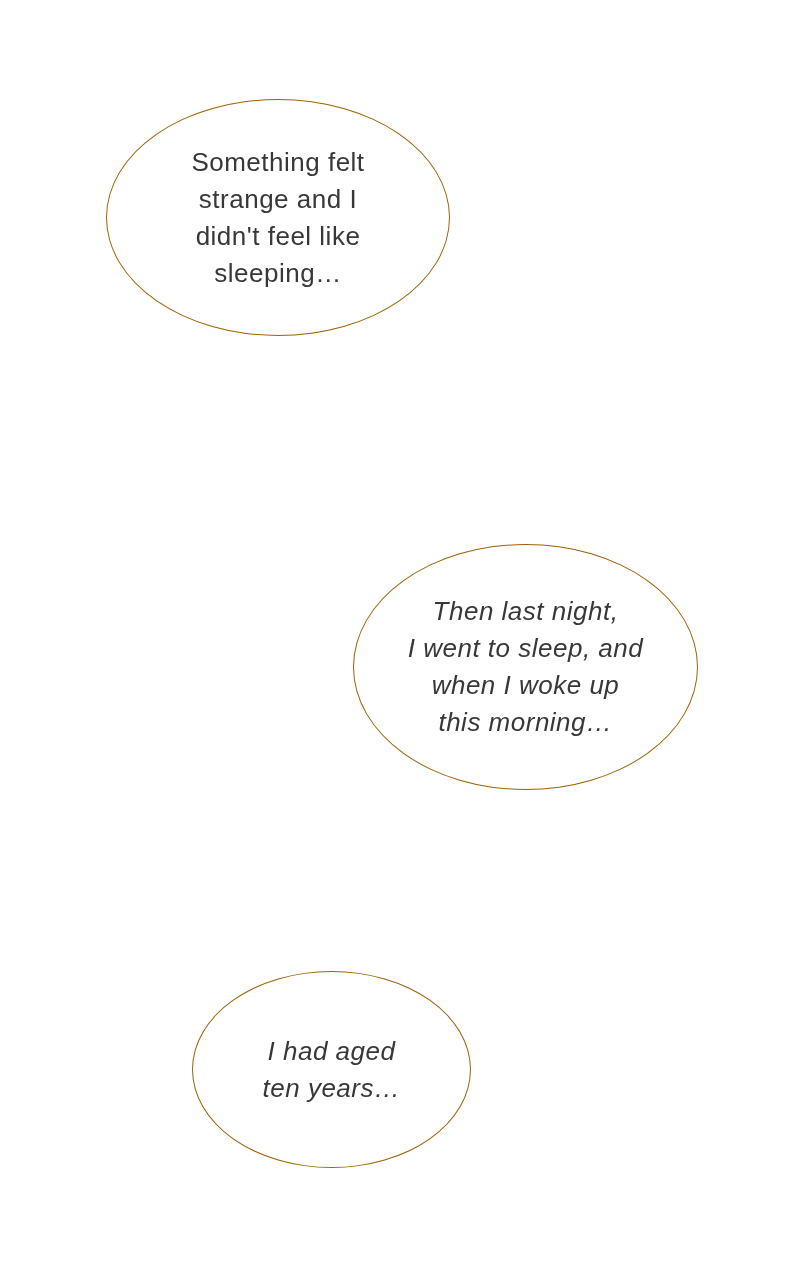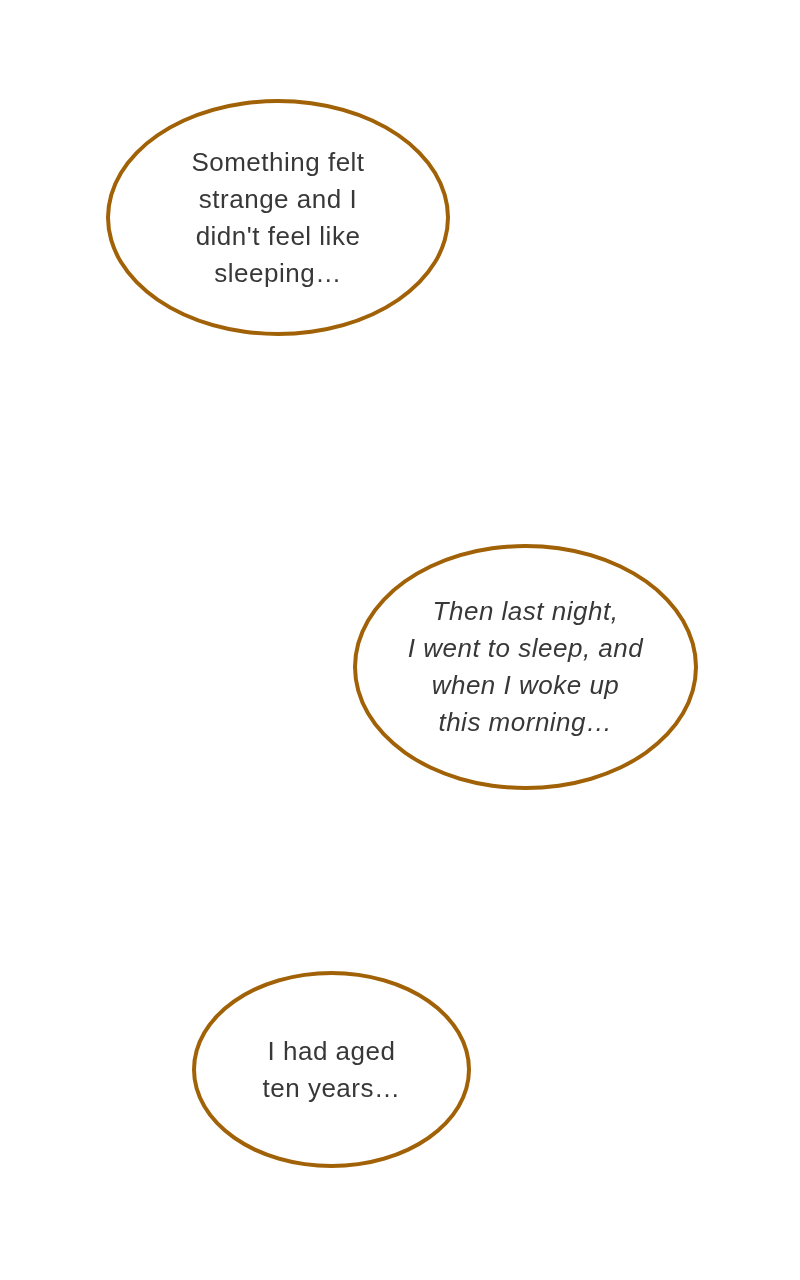--- a/index.html
+++ b/index.html
@@ -15,39 +15,39 @@
     font-family: "Liberation Sans", sans-serif;
   }
   .page {
     position: absolute;
     inset: 0;
     background: #ffffff;
   }
   .bubble {
     position: absolute;
     box-sizing: border-box;
-    border: 4px solid #a16207;
+    border: 1px solid #a16207;
     border-radius: 50%;
     background: #ffffff;
     display: flex;
     align-items: center;
     justify-content: center;
   }
   .bubble-text {
     white-space: pre-line;
     text-align: center;
     font-size: 26px;
     line-height: 37px;
     font-weight: 300;
     letter-spacing: 0.5px;
     color: #383838;
   }
   #bubble-1 { left: 106px; top: 99px;  width: 344px; height: 237px; }
   #bubble-2 { left: 353px; top: 544px; width: 345px; height: 246px; font-style: italic; }
-  #bubble-3 { left: 192px; top: 971px; width: 279px; height: 197px; }
+  #bubble-3 { left: 192px; top: 971px; width: 279px; height: 197px; font-style: italic; }
 </style>
 </head>
 <body>
 
 <div class="page">
 
   <div class="bubble" id="bubble-1">
     <span class="bubble-text">Something felt
 strange and I
 didn't feel like

